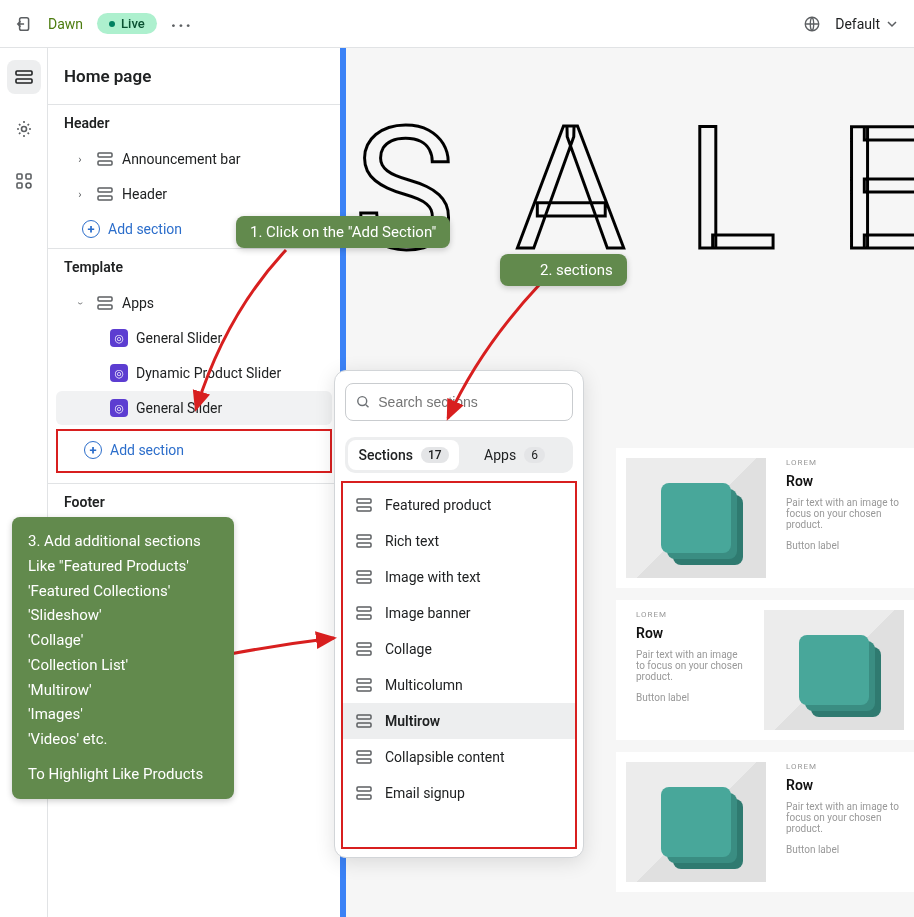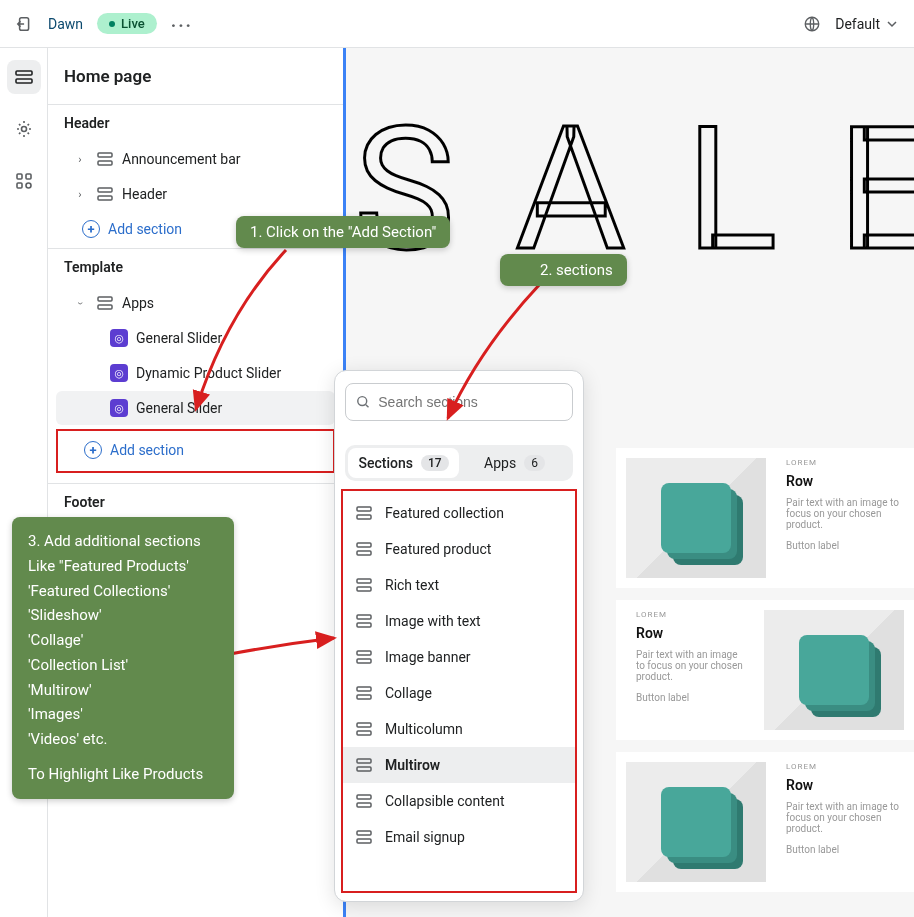--- a/index.html
+++ b/index.html
@@ -2,31 +2,31 @@
 <html><head>
 <meta charset="utf-8">
 <style>
   * { box-sizing: border-box; margin: 0; padding: 0; }
   html, body { width: 914px; height: 917px; font-family: -apple-system, "Segoe UI", Roboto, Helvetica, Arial, sans-serif; font-size: 14px; color: #202223; background:#fff; overflow:hidden; }
   .topbar { height: 48px; border-bottom: 1px solid #e1e3e5; display:flex; align-items:center; padding:0 16px; gap:14px;}
   .topbar-left { display:flex; align-items:center; gap:14px; flex:1;}
   .topbar-right { display:flex; align-items:center; gap:14px;}
   .badge-live { background:#adf0ce; color:#0a5132; padding:3px 12px; border-radius:12px; font-size:13px; font-weight:500; display:inline-flex; align-items:center; gap:6px;}
   .badge-live::before { content:""; width:6px; height:6px; border-radius:50%; background:#008060;}
-  .theme-name { font-size:14px; color:#0c4a6e;}
+  .theme-name { font-size:14px; color:#4d7c0f;}
   .icon { width:18px; height:18px; display:inline-block; color:#5c5f62;}
   .icon svg { display:block; width:100%; height:100%; }
 
   .main { display:flex; height: calc(917px - 48px); }
 
   .side-rail { width:48px; border-right:1px solid #e1e3e5; display:flex; flex-direction:column; align-items:center; padding-top:12px; gap:18px;}
   .side-rail .rail-btn { width:34px; height:34px; border-radius:8px; display:flex; align-items:center; justify-content:center; color:#5c5f62; }
   .side-rail .rail-btn.active { background:#edeeef; color:#202223; }
 
-  .sidebar { width:298px; border-right:3px solid #3b82f6; background:#fff; position:relative; }
+  .sidebar { width:298px; border-right:6px solid #3b82f6; background:#fff; position:relative; }
   .sidebar .page-title { font-size:17px; font-weight:600; padding:18px 16px;}
   .group-title { font-size:14px; font-weight:600; padding:10px 16px; }
   .divider { border-top:1px solid #e1e3e5; }
 
   .tree-row { display:flex; align-items:center; gap:8px; height:34px; padding:0 8px 0 16px; font-size:14px; color:#202223; border-radius:6px; margin:1px 8px;}
   .tree-row.nested2 { padding-left:54px;}
   .tree-row.selected { background:#f1f2f3; }
   .tree-row .chev { width:16px; text-align:center; color:#5c5f62; font-size:11px;}
   .tree-row .row-icon { width:18px; height:18px; color:#5c5f62; display:flex; align-items:center; justify-content:center;}
   .tree-row .row-icon.purple { background:#5c3dd1; color:#fff; border-radius:4px; font-size:11px; width:18px; height:18px;}
@@ -43,21 +43,21 @@
   .sale-letter { font-size:170px; font-weight:400; color:transparent; -webkit-text-stroke:3px #000; letter-spacing:0;}
   .preview-cards { position:absolute; top:400px; left:270px; right:0; display:flex; flex-direction:column; gap:12px;}
   .row-card { background:#fff; display:flex; gap:20px; padding:10px;}
   .thumb { width:140px; height:120px; background:linear-gradient(135deg,#ececec 50%, #e0e0e0 50%); display:flex; align-items:center; justify-content:center;}
   .tee { width:70px; height:70px; background:#48a79a; border-radius:8px; box-shadow:6px 6px 0 #3a8d82, 12px 12px 0 #2f7a70;}
   .row-text { flex:1; font-size:10px; color:#999;}
   .row-text .row-title { font-size:14px; font-weight:600; color:#111; margin:6px 0 8px;}
 
   
   .popover { position:absolute; top:370px; left:334px; width:250px; background:#fff; border:1px solid #d2d5d8; border-radius:12px; box-shadow:0 4px 20px rgba(0,0,0,.12); z-index:40; padding:8px 0;}
-  .pop-search { margin:4px 10px 24px; border:1px solid #c9cccf; border-radius:8px; height:38px; display:flex; align-items:center; padding:0 10px; gap:8px; color:#6d7175;}
+  .pop-search { margin:4px 10px 16px; border:1px solid #c9cccf; border-radius:8px; height:38px; display:flex; align-items:center; padding:0 10px; gap:8px; color:#6d7175;}
   .pop-search input { border:none; outline:none; font-size:14px; width:100%; background:transparent;}
   .pop-tabs { display:flex; gap:0; margin:0 10px 8px; background:#edeeef; border-radius:10px; padding:3px;}
   .pop-tab { flex:1; text-align:center; padding:7px 6px; border-radius:8px; font-size:14px; display:flex; align-items:center; justify-content:center; gap:8px;}
   .pop-tab.active { background:#fff; font-weight:500;}
   .count { background:#e4e5e7; color:#202223; border-radius:10px; font-size:12px; padding:1px 7px;}
   .pop-list { border:2px solid #d81f1f; margin:6px 6px 0; padding-top:4px; max-height:460px; overflow:hidden;}
   .pop-item { display:flex; align-items:center; gap:12px; height:36px; padding:0 12px; font-size:14px;}
   .pop-item.hover { background:#edeeef; font-weight:600;}
   .pop-item .pi { width:18px; height:18px; color:#5c5f62; display:flex; align-items:center; justify-content:center;}
 
@@ -264,29 +264,20 @@
     <div class="pop-tab active">
       <span>Sections</span>
       <span class="count">17</span>
     </div>
     <div class="pop-tab">
       <span>Apps</span>
       <span class="count">6</span>
     </div>
   </div>
   <div class="pop-list" id="pop-list">
-      <div class="pop-item">
-        <span class="pi">
-          <svg width="18" height="18" viewBox="0 0 18 18" fill="none" stroke="currentColor" stroke-width="1.5">
-            <rect x="2" y="3" width="14" height="4" rx="1"></rect>
-            <rect x="2" y="11" width="14" height="4" rx="1"></rect>
-          </svg>
-        </span>
-        <span>Featured collection</span>
-      </div>
       <div class="pop-item">
         <span class="pi">
           <svg width="18" height="18" viewBox="0 0 18 18" fill="none" stroke="currentColor" stroke-width="1.5">
             <rect x="2" y="3" width="14" height="4" rx="1"></rect>
             <rect x="2" y="11" width="14" height="4" rx="1"></rect>
           </svg>
         </span>
         <span>Featured product</span>
       </div>
       <div class="pop-item">

